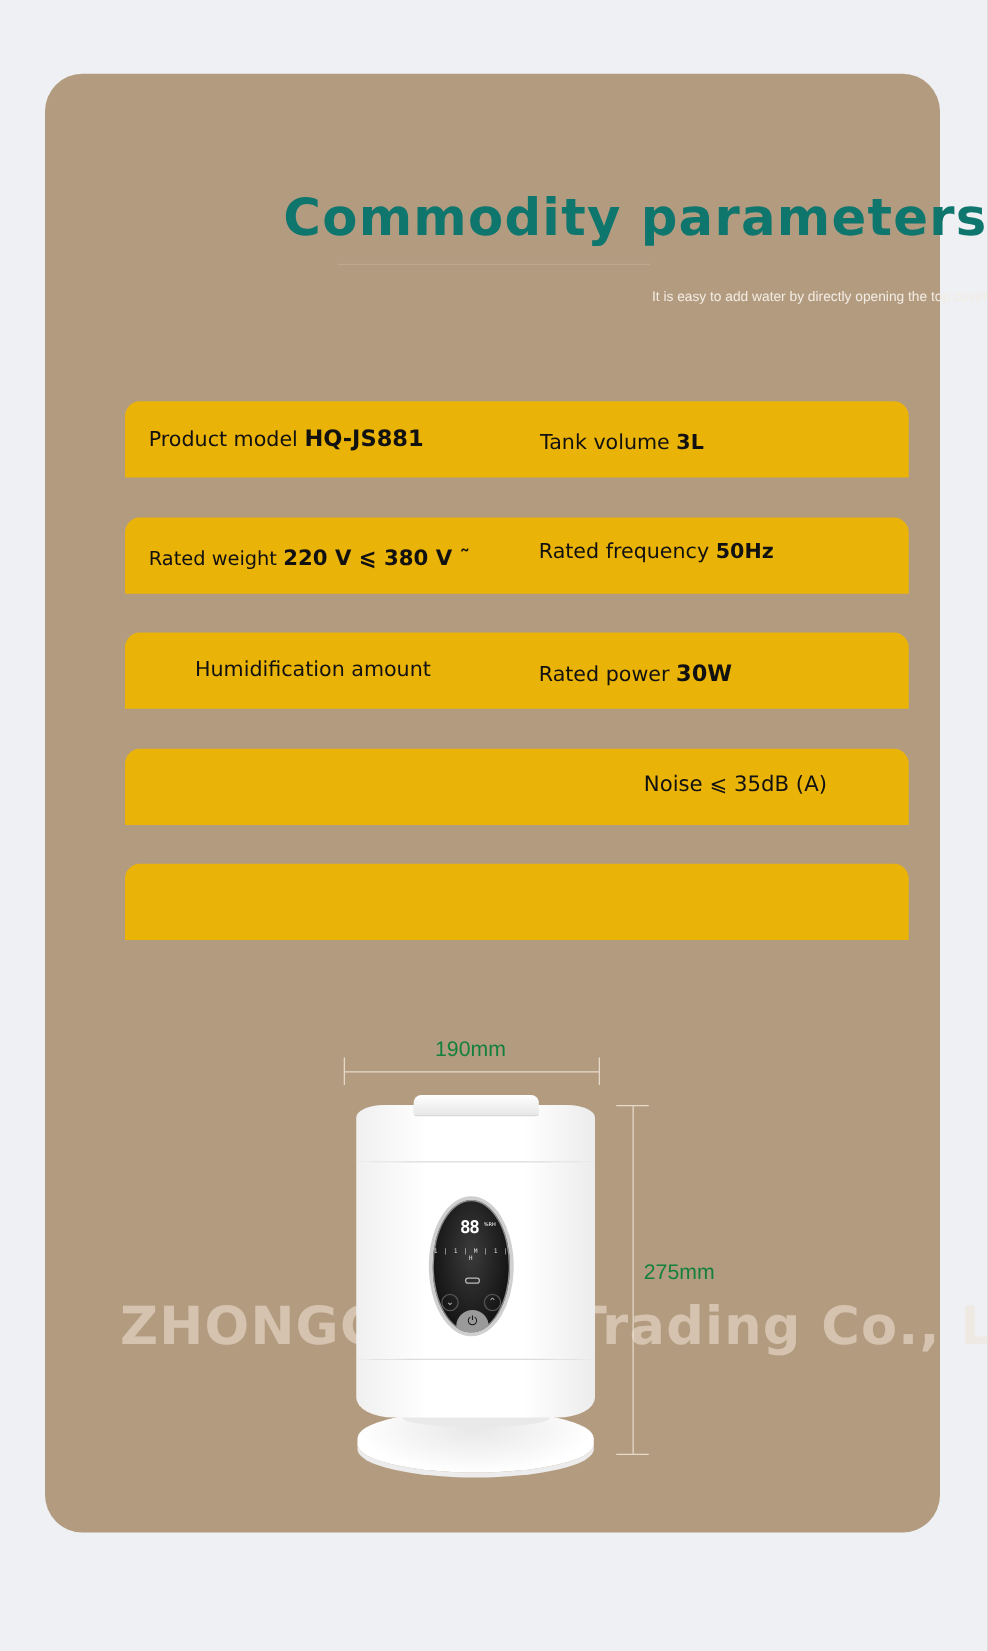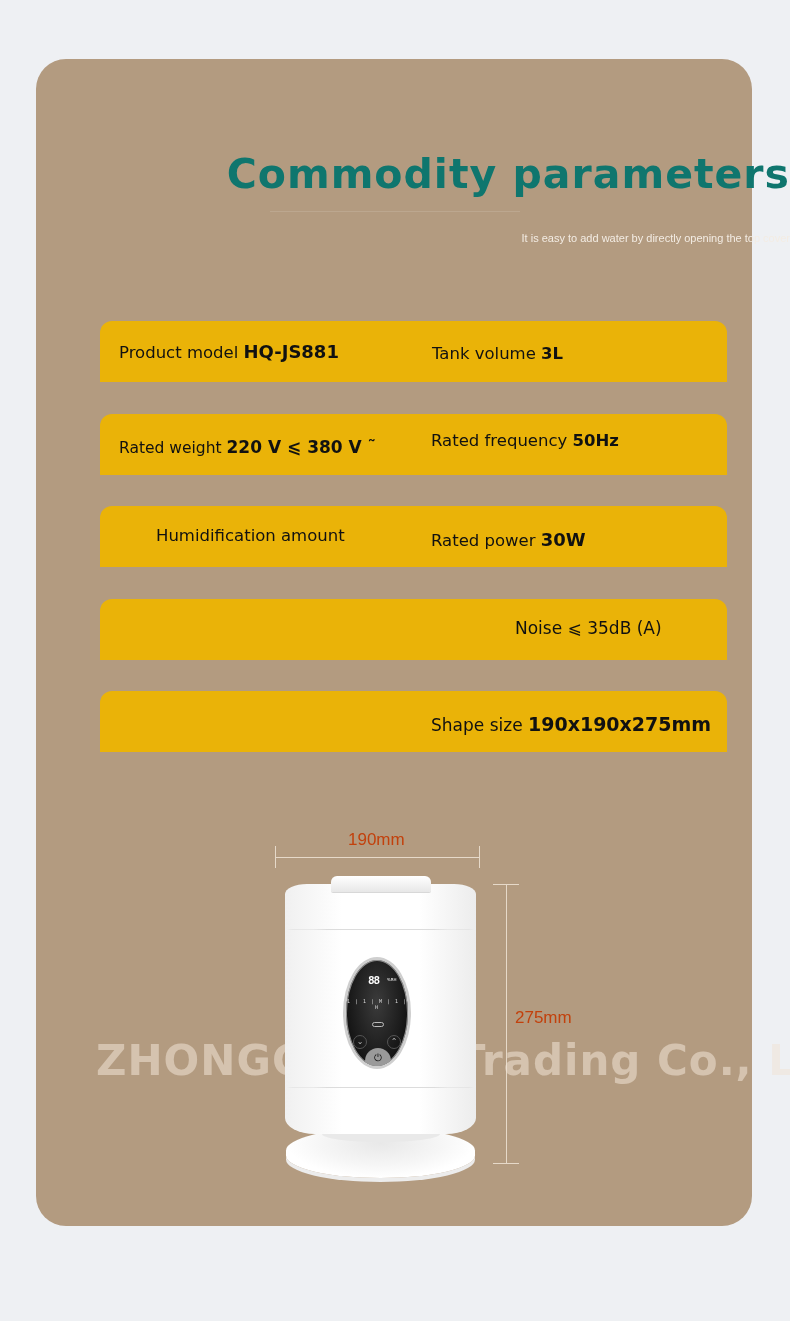--- a/index.html
+++ b/index.html
@@ -35,21 +35,21 @@
 
     .watermark {
       position: absolute; left: 96px; top: 1036px; font-family: "DejaVu Sans", sans-serif;
       font-weight: bold; font-size: 42px; color: rgba(240,228,214,0.55); white-space: nowrap;
       letter-spacing: 1px;
     }
 
     .dim-h { position: absolute; left: 275px; top: 857px; width: 205px; height: 1px; background: #e6d9c9; }
     .dim-h-tick { position: absolute; top: 846px; width: 1px; height: 22px; background: #e6d9c9; }
     .dim-label {
-      position: absolute; color: #c2410c; font-family: "Liberation Sans", sans-serif; font-size: 17px;
+      position: absolute; color: #15803d; font-family: "Liberation Sans", sans-serif; font-size: 17px;
     }
     .dim-v { position: absolute; left: 506px; top: 884px; width: 1px; height: 280px; background: #e6d9c9; }
     .dim-v-tick { position: absolute; left: 493px; width: 26px; height: 1px; background: #e6d9c9; }
 
     
     .h-cap {
       position: absolute; left: 331px; top: 876px; width: 100px; height: 16px;
       background: linear-gradient(#ffffff, #e7e7e7); border-radius: 6px 6px 2px 2px;
       box-shadow: 0 1px 0 #d8d8d8;
     }
@@ -74,21 +74,21 @@
     }
     .display {
       position: absolute; left: 343px; top: 957px; width: 68px; height: 112px;
       background: radial-gradient(ellipse at 50% 40%, #3b3b3b 0%, #151515 70%, #0b0b0b 100%);
       border-radius: 50%; border: 3px solid #cfcfcf;
       box-shadow: 0 0 0 1px #8e8e8e inset;
       color: #ffffff; overflow: hidden;
     }
     .disp-digits {
       position: absolute; left: 22px; top: 14px; font-family: "DejaVu Sans Mono", monospace;
-      font-size: 11px; font-weight: bold; letter-spacing: -1px;
+      font-size: 14px; font-weight: bold; letter-spacing: -1px;
     }
     .disp-unit { position: absolute; left: 41px; top: 18px; font-size: 4px; line-height: 4px; }
     .disp-modes {
       position: absolute; left: 0; width: 100%; top: 38px; text-align: center;
       font-family: "DejaVu Sans Mono", monospace; font-size: 5px; letter-spacing: 1px; color: #ddd;
     }
     .disp-mode-btn {
       position: absolute; left: 26px; top: 62px; width: 12px; height: 5px;
       border: 1px solid #bbb; border-radius: 3px;
     }
@@ -137,23 +137,20 @@
   </div>
 </div>
 
 <div class="card" style="top:599px;">
   <div class="cell" style="left:415px; top:19px; font-size:17px;">
     <span class="lbl">Noise ⩽ 35dB (A)</span><span class="val"></span>
   </div>
 </div>
 
 <div class="card" style="top:691px;">
-  <div class="cell" style="left:331px; top:22px; font-size:17px;">
-    <span class="lbl">Shape size </span><span class="val" style="font-size:19px;">190x190x275mm</span>
-  </div>
 </div>
 
 <div class="dim-label" style="left:348px; top:830px;">190mm</div>
 <div class="dim-h"></div>
 <div class="dim-h-tick" style="left:275px;"></div>
 <div class="dim-h-tick" style="left:479px;"></div>
 
 <div class="dim-v"></div>
 <div class="dim-v-tick" style="top:884px;"></div>
 <div class="dim-v-tick" style="top:1163px;"></div>

